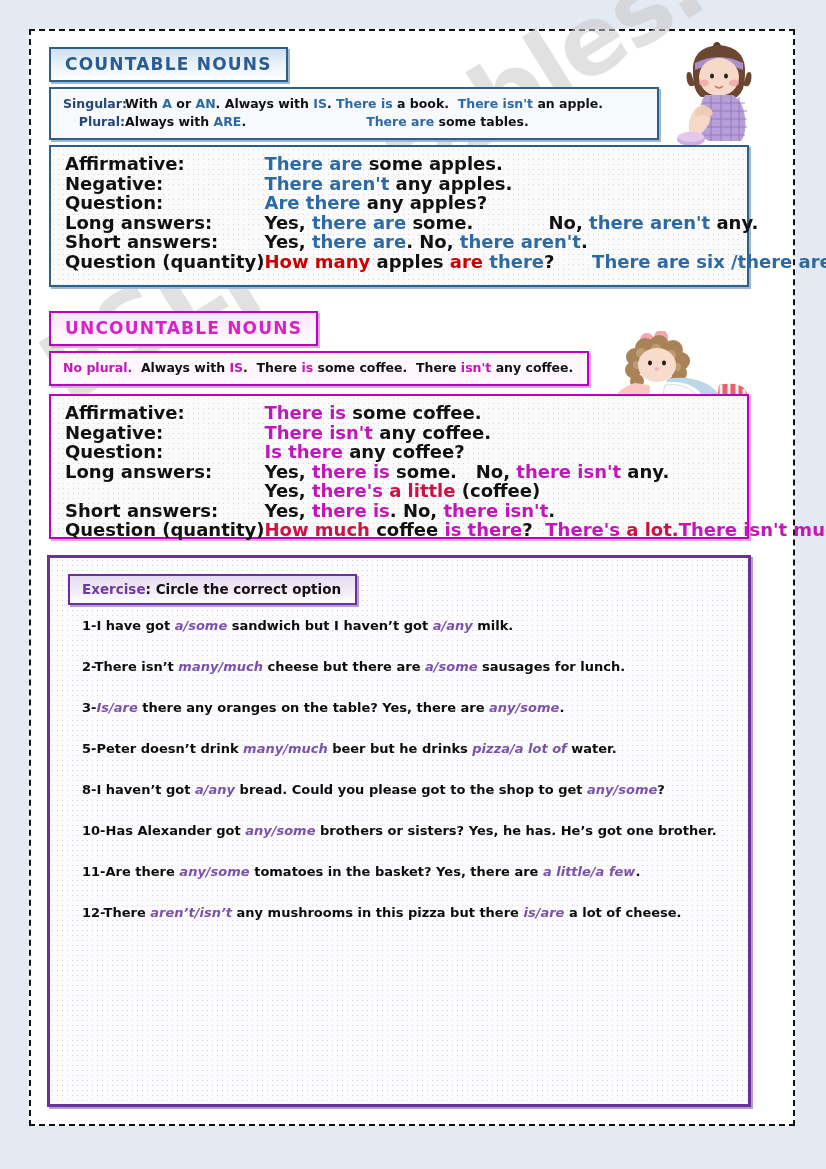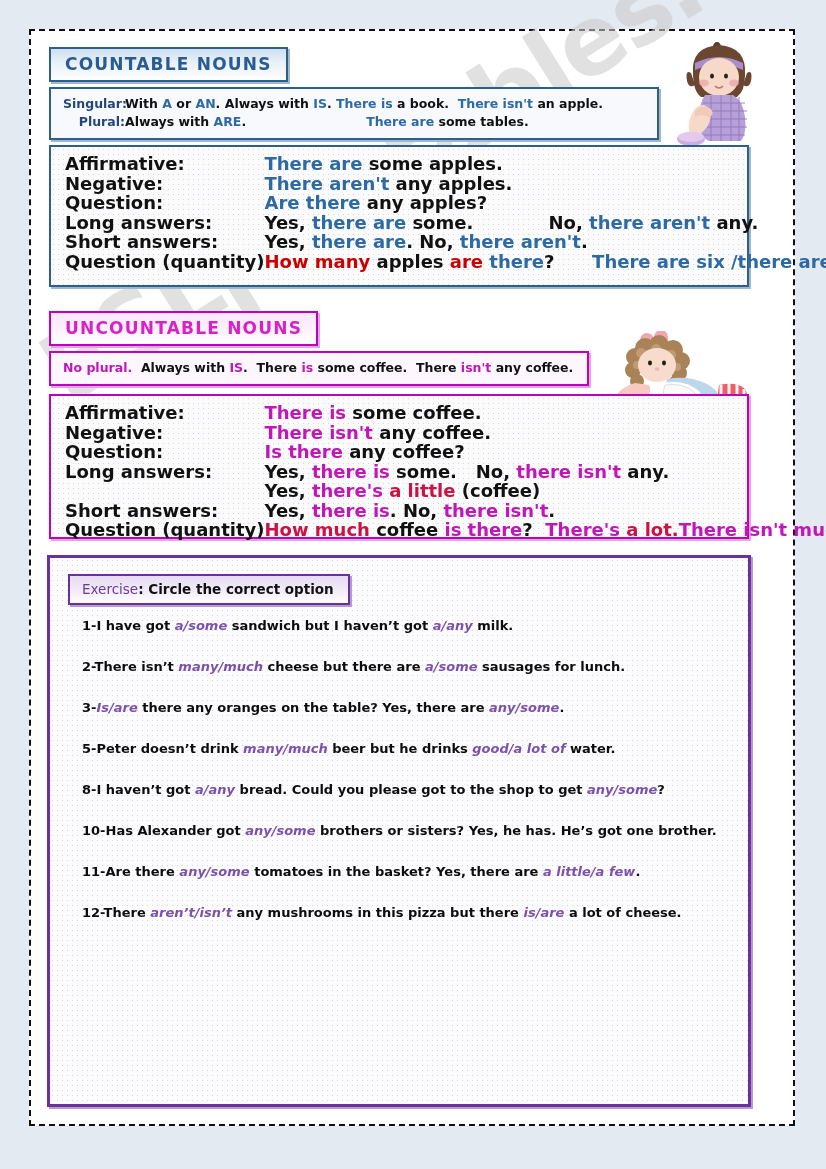--- a/index.html
+++ b/index.html
@@ -131,21 +131,21 @@
     display:inline-block;
     border:2px solid #6b2f9e;
     box-shadow:2px 2px 0 #b79ad0;
     background:linear-gradient(to bottom,#e6dcf1 0%,#f3edf9 60%,#ffffff 100%);
     padding:5px 14px 6px 12px;
     font-family:"DejaVu Sans", sans-serif;
     font-size:13.5px;
     font-weight:600;
     color:#111;
   }
-  #exhead .pur{font-weight:normal;}
+  #exhead .pur{font-weight:bold;}
   ol#qlist{list-style:none;margin:0;padding:0;}
   ol#qlist li{
     font-family:"DejaVu Sans", sans-serif;
     font-weight:bold;
     font-size:13px;
     color:#0d0d0d;
     margin:0 0 0 14px;
     padding:0;
     height:41px;
     line-height:41px;
@@ -324,21 +324,21 @@
           </tbody>
       </table>
     </div>
 
     <div id="exbox" class="sec" style="position:absolute;left:16px;top:524px;width:704px;height:552px;">
       <div id="exhead"><span class="pur">Exercise</span><span>: Circle the correct option</span></div>
       <ol id="qlist">
           <li><span>1-</span><span>I have got </span><em>a/some</em><span> sandwich but I haven’t got </span><em>a/any</em><span> milk.</span></li>
           <li><span>2-</span><span>There isn’t </span><em>many/much</em><span> cheese but there are </span><em>a/some</em><span> sausages for lunch.</span></li>
           <li><span>3-</span><em>Is/are</em><span> there any oranges on the table? Yes, there are </span><em>any/some</em><span>.</span></li>
-          <li><span>5-</span><span>Peter doesn’t drink </span><em>many/much</em><span> beer but he drinks </span><em>good/a lot of</em><span> water.</span></li>
+          <li><span>5-</span><span>Peter doesn’t drink </span><em>many/much</em><span> beer but he drinks </span><em>pizza/a lot of</em><span> water.</span></li>
           <li><span>8-</span><span>I haven’t got </span><em>a/any</em><span> bread. Could you please got to the shop to get </span><em>any/some</em><span>?</span></li>
           <li><span>10-</span><span>Has Alexander got </span><em>any/some</em><span> brothers or sisters? Yes, he has. He’s got one brother.</span></li>
           <li><span>11-</span><span>Are there </span><em>any/some</em><span> tomatoes in the basket? Yes, there are </span><em>a little/a few</em><span>.</span></li>
           <li><span>12-</span><span>There </span><em>aren’t/isn’t</em><span> any mushrooms in this pizza but there </span><em>is/are</em><span> a lot of cheese.</span></li>
         </ol>
     </div>
 
   </div>
 </div>
 

